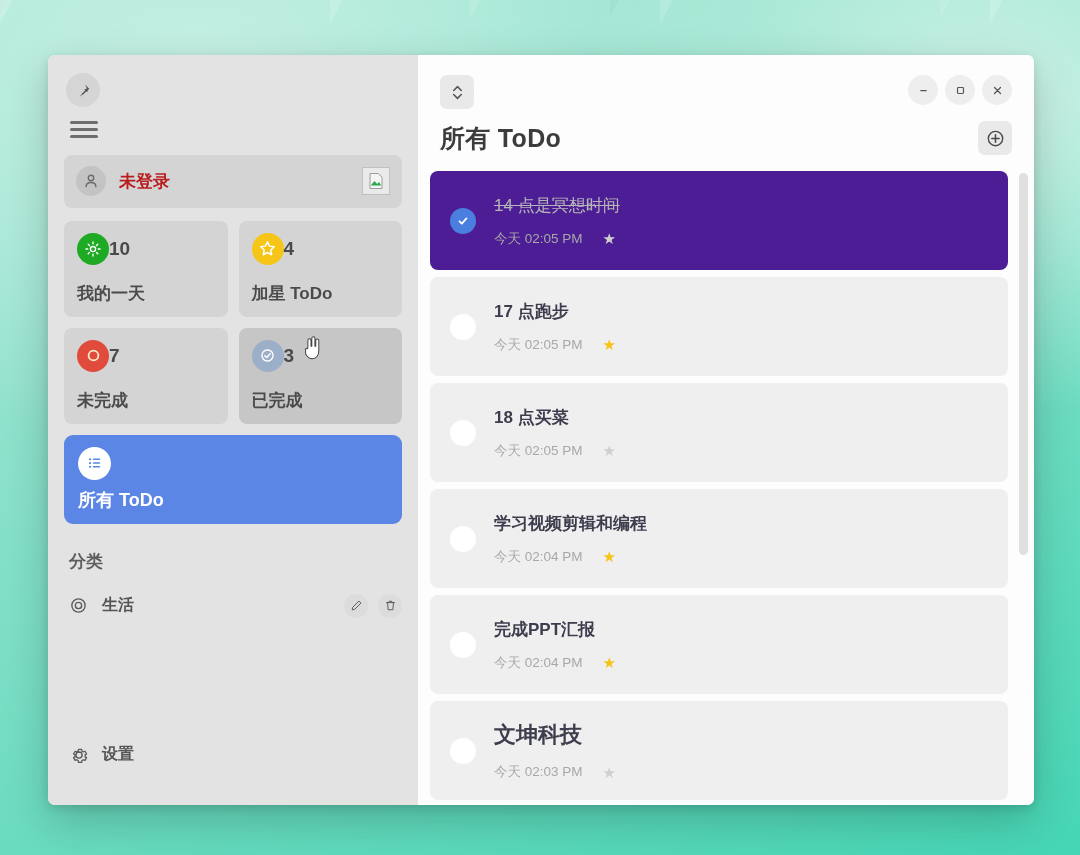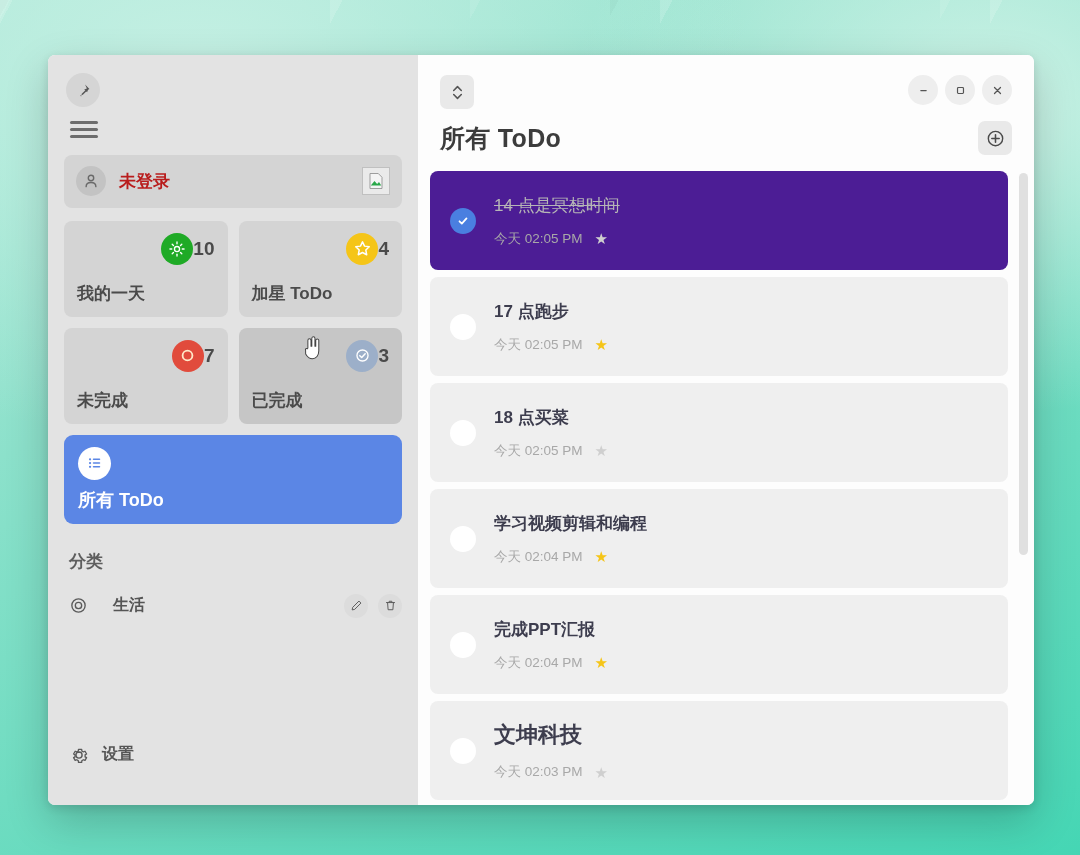--- a/index.html
+++ b/index.html
@@ -48,37 +48,37 @@
   .user-name { font-size:17px; color:#b91c1c; font-weight:bold; flex:1; }
   .img-ph { width:28px; height:28px; border:1px solid #c0c0c0; background:#eaeaea;
             display:flex; align-items:center; justify-content:center; flex:none; }
 
   .stats { display:grid; grid-template-columns:1fr 1fr; gap:11px; margin-top:13px; }
   .stat {
     height:96px; border-radius:8px; background:#d4d4d4; padding:12px 13px;
     display:flex; flex-direction:column; justify-content:space-between; position:relative;
   }
   .stat.hovered { background:#c6c6c6; }
-  .stat-top { display:flex; align-items:center; justify-content:flex-end; }
+  .stat-top { display:flex; align-items:center; justify-content:flex-start; }
   .stat-ico { width:32px; height:32px; border-radius:50%; display:flex; align-items:center; justify-content:center; flex:none; }
   .stat-num { font-size:19px; font-weight:bold; color:#4a4a4a; }
   .stat-label { font-size:17px; font-weight:bold; color:#4b4b4b; }
   .cursor-hand { position:absolute; left:62px; top:8px; width:22px; height:26px; }
 
   .alltodo {
     margin-top:11px; height:89px; border-radius:9px; background:#5b86e5;
     padding:12px 14px; display:flex; flex-direction:column; justify-content:space-between;
   }
   .alltodo-ico { width:33px; height:33px; border-radius:50%; background:#fff;
                  display:flex; align-items:center; justify-content:center; }
   .alltodo-label { font-size:18px; font-weight:bold; color:#fff; }
 
   .cat-title { font-size:17px; font-weight:bold; color:#5e5e5e; margin:26px 0 0 5px; }
   .cat-row { display:flex; align-items:center; height:34px; margin-top:16px; padding-left:5px; }
-  .cat-name { font-size:16px; color:#555; margin-left:25px; flex:1; font-weight:bold; }
+  .cat-name { font-size:16px; color:#555; margin-left:14px; flex:1; font-weight:bold; }
   .cat-actions { display:flex; gap:10px; }
   .cat-btn { width:24px; height:24px; border-radius:50%; background:#dcdcdc;
              display:flex; align-items:center; justify-content:center; }
 
   .settings-row { position:absolute; left:16px; bottom:40px; display:flex; align-items:center; padding-left:5px; }
   .settings-label { font-size:16px; color:#555; margin-left:13px; font-weight:bold; }
 
   
   .main { flex:1; background:#fdfdfd; position:relative; display:flex; flex-direction:column; }
   .main-head { padding:20px 22px 0 22px; flex:none; }
@@ -96,21 +96,21 @@
     background:#efefef; border-radius:8px; height:99px; margin-bottom:7px;
     display:flex; align-items:center; padding:0 20px; gap:18px; position:relative;
   }
   .todo.done { background:#4c1d95; }
   .cb { width:26px; height:26px; border-radius:50%; background:#fff; flex:none; }
   .cb.checked { background:#4a7fe0; display:flex; align-items:center; justify-content:center; }
   .todo-body { display:flex; flex-direction:column; gap:13px; }
   .todo-text { font-size:17px; font-weight:bold; color:#3d3d4e; }
   .todo-text.big { font-size:22px; }
   .todo-text.struck { color:#b6b6b6; text-decoration:line-through; font-weight:normal; }
-  .todo-meta { display:flex; align-items:center; gap:12px; }
+  .todo-meta { display:flex; align-items:center; gap:20px; }
   .todo-time { font-size:13.5px; color:#a8a8a8; }
   .star { font-size:15px; line-height:1; }
   .star.on { color:#f5c518; }
   .star.off { color:#cfcfcf; }
 
   .scrollbar { position:absolute; right:6px; top:18px; width:9px; height:382px;
                background:#e0e0e0; border-radius:5px; }
 </style>
 </head>
 <body>

